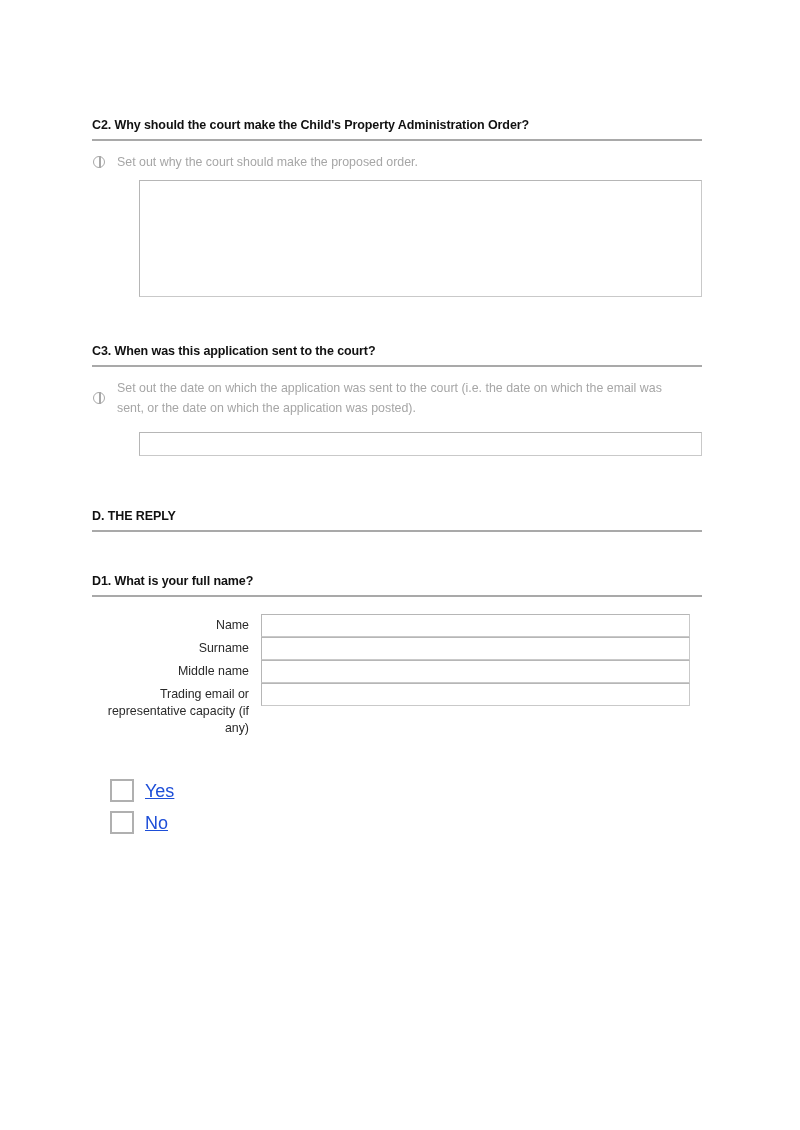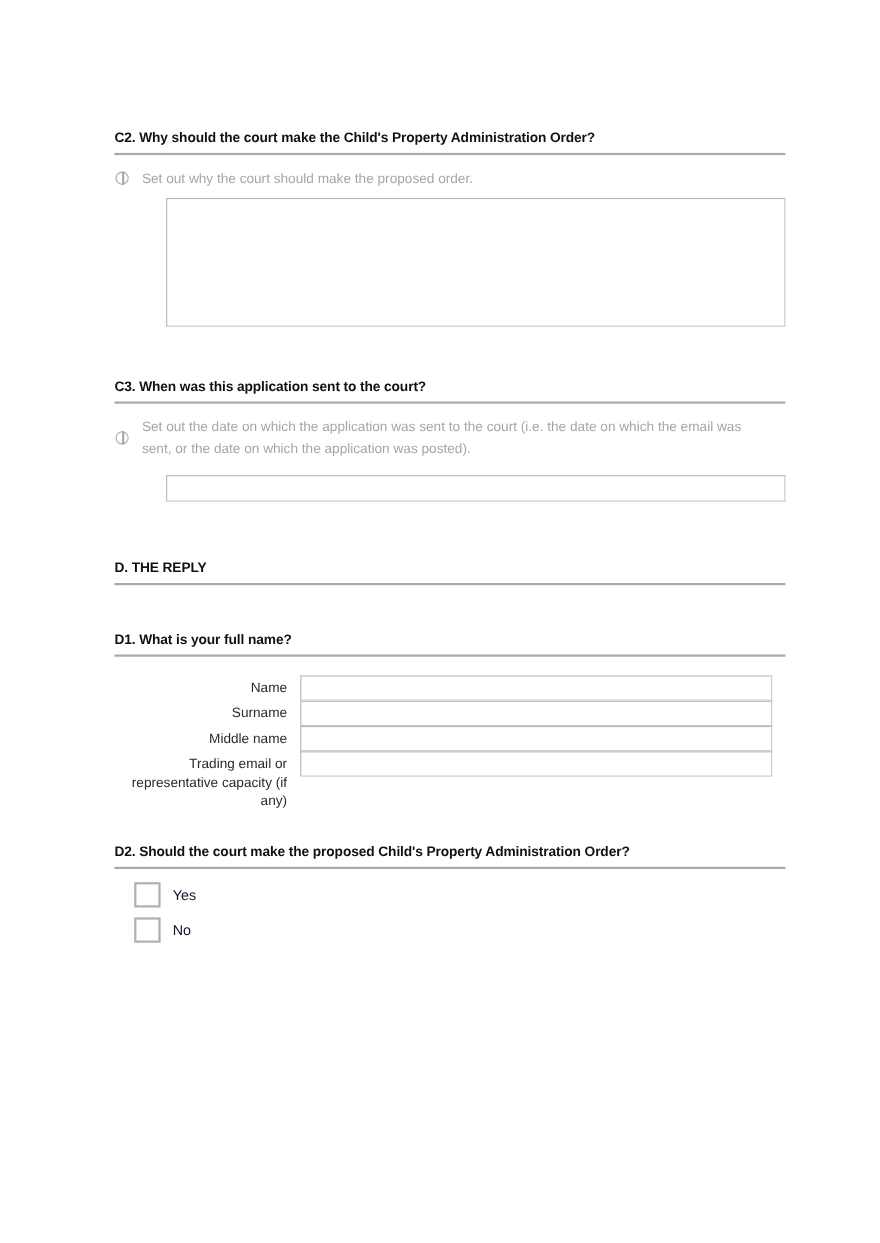--- a/index.html
+++ b/index.html
@@ -18,21 +18,21 @@
   .page {
     position: absolute;
     left: 0;
     top: 0;
     width: 800px;
     height: 1130px;
     background: #ffffff;
   }
   .content {
     position: absolute;
-    left: 104px;
+    left: 92px;
     top: 118px;
     width: 610px;
   }
 
   
   .section-heading {
     font-size: 12.5px;
     font-weight: bold;
     color: #111111;
     letter-spacing: -0.1px;
@@ -150,23 +150,24 @@
   .checkbox {
     width: 24px;
     height: 23px;
     min-width: 24px;
     background: #ffffff;
     border: 2px solid #b0b0b0;
     box-sizing: border-box;
     margin-right: 11px;
   }
   .option-label {
-    font-size: 13px;
-    color: #0f172a;
+    font-size: 18px;
+    color: #1d4ed8;
     line-height: 16px;
+    text-decoration: underline;
   }
 
   
   .blk-c2 { margin-bottom: 0; }
   .gap-lg { height: 47px; }
   .gap-xl { height: 53px; }
   .gap-md { height: 42px; }
   .gap-sm { height: 30px; }
 </style>
 </head>
@@ -239,21 +240,20 @@
           <div class="field-label">Trading email or representative capacity (if any)</div>
           <div class="field-input tall"></div>
         </div>
 
       </div>
     </div>
 
     <div class="gap-sm"></div>
 
     <div>
-      <div class="section-heading">D2. Should the court make the proposed Child's Property Administration Order?</div>
 
       <div class="option-list">
         <div class="option-row">
           <span class="checkbox"></span>
           <span class="option-label">Yes</span>
         </div>
         <div class="option-row">
           <span class="checkbox"></span>
           <span class="option-label">No</span>
         </div>

